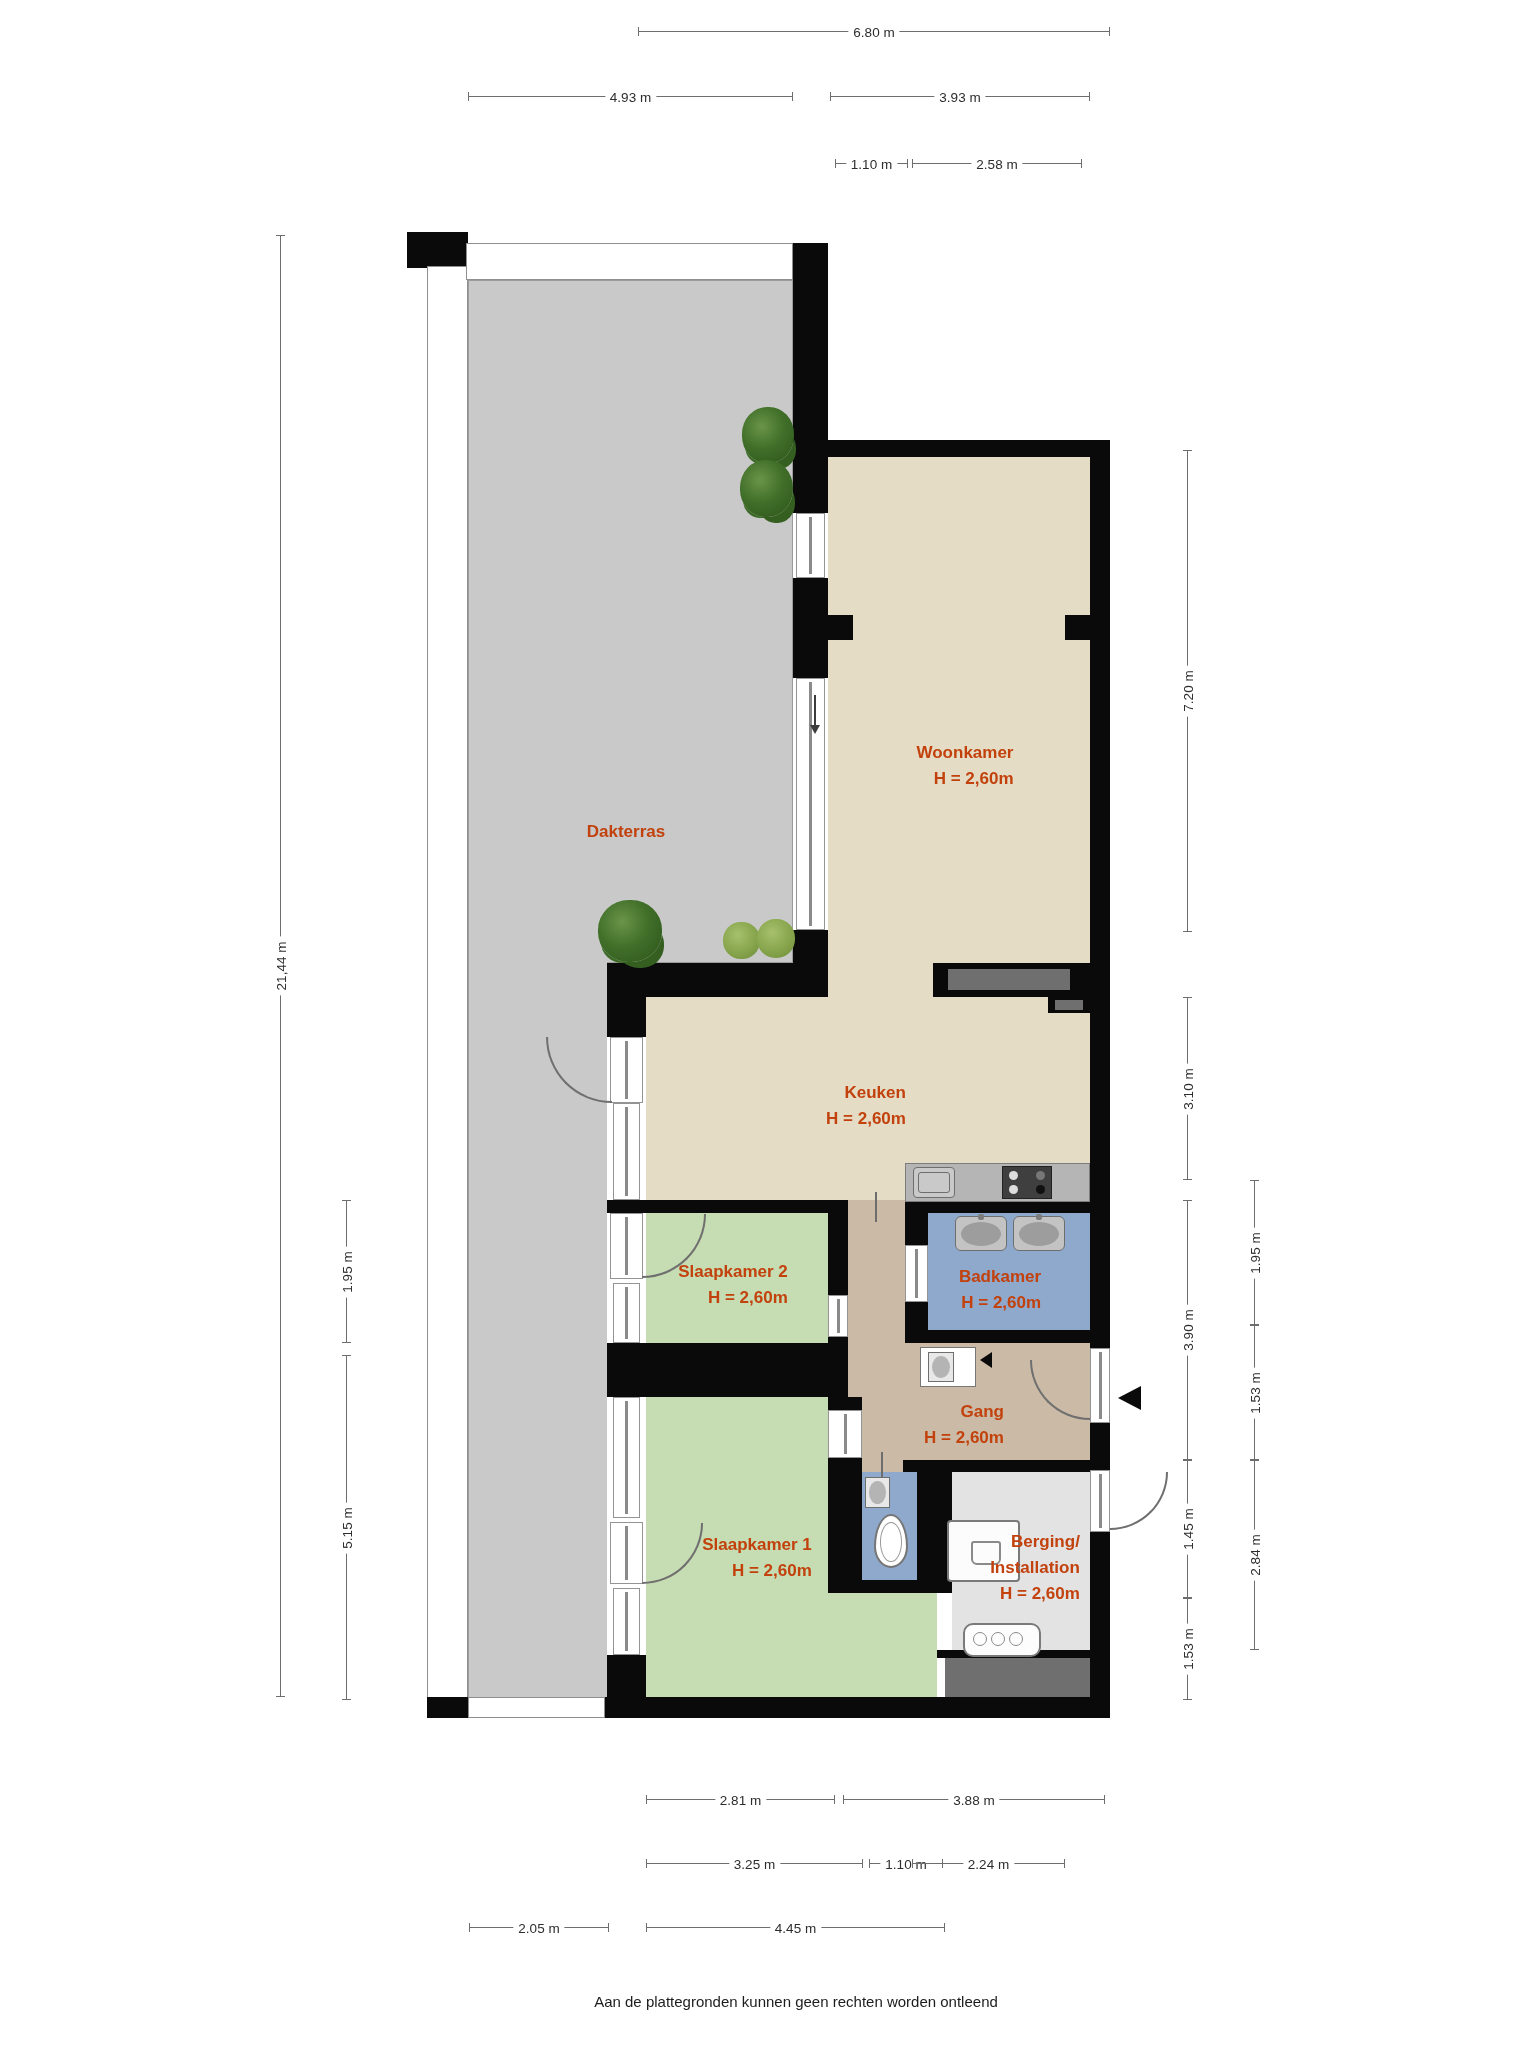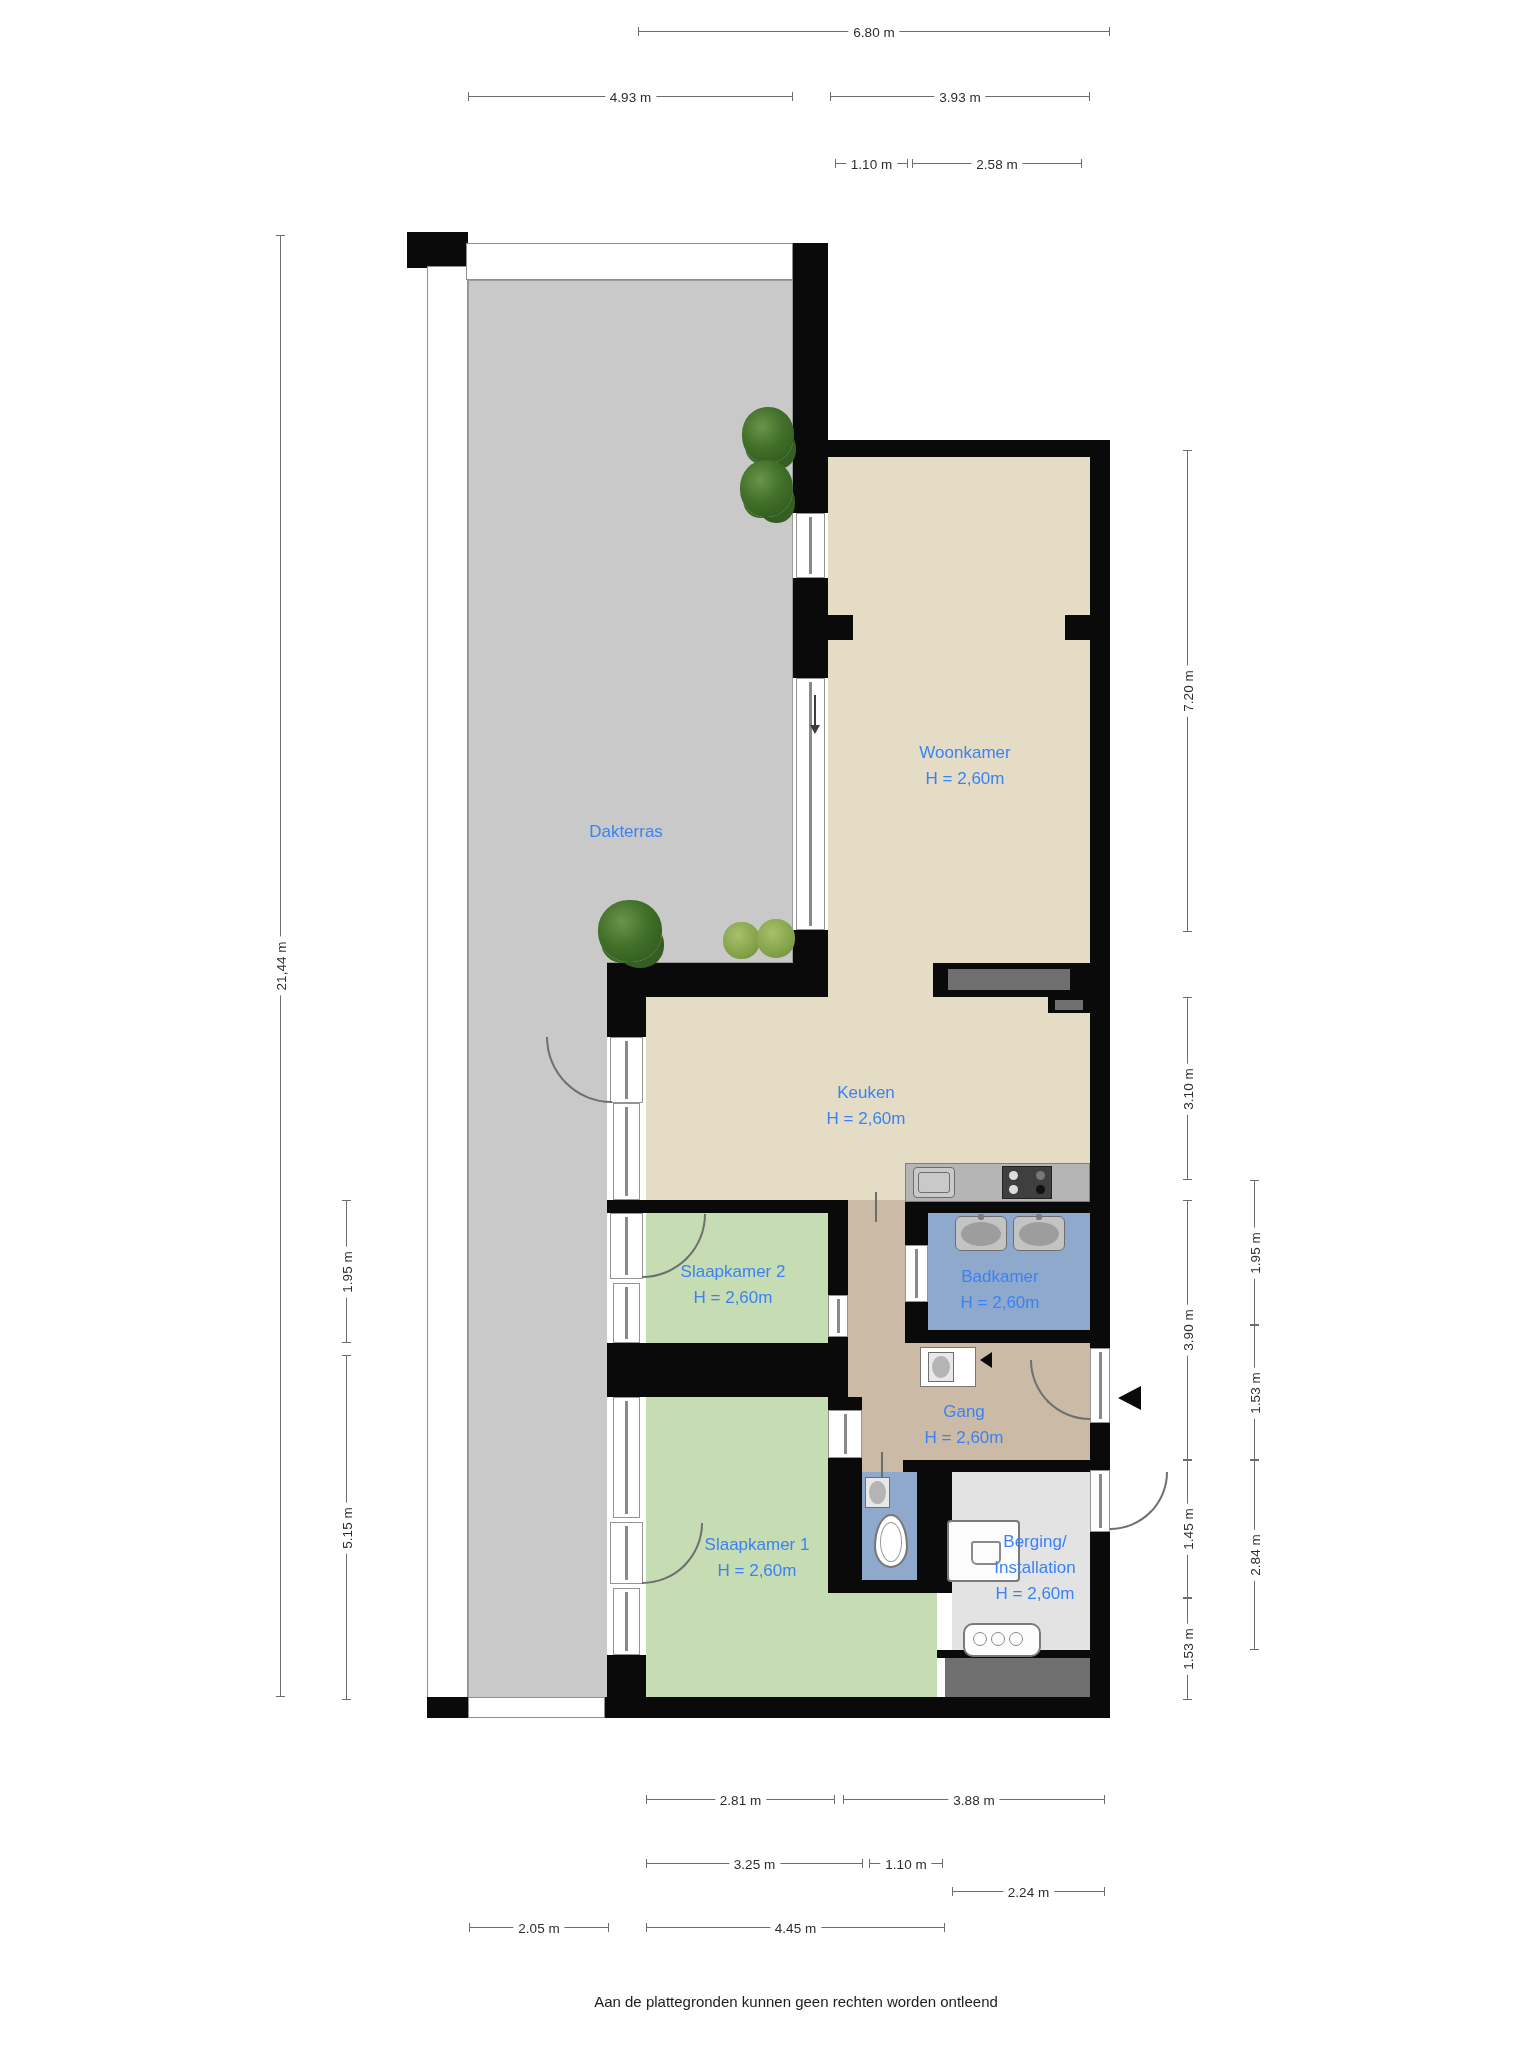--- a/index.html
+++ b/index.html
@@ -21,22 +21,22 @@
   .arc-bl{border-left:2px solid #6f6f6f;border-bottom:2px solid #6f6f6f;border-bottom-left-radius:100% 100%;}
   .arc-br{border-right:2px solid #6f6f6f;border-bottom:2px solid #6f6f6f;border-bottom-right-radius:100% 100%;}
   
   .inset{position:absolute;background:#6f6f6f;}
   
   .tree{position:absolute;border-radius:48%;}
   .tree-dark{background:radial-gradient(circle at 38% 35%, #6a9448 0%, #41702a 45%, #2c5319 100%);
              box-shadow:10px 14px 0 -8px #355f20, -6px 10px 0 -9px #3c6a26;}
   .tree-light{background:radial-gradient(circle at 40% 35%, #a7c06c 0%, #86a54c 55%, #6d8c39 100%);}
   
-  .room-label{position:absolute;transform:translate(-50%,-50%);text-align:center;
-              font-size:17px;line-height:26px;color:#3b82f6;white-space:nowrap;}
+  .room-label{position:absolute;transform:translate(-50%,-50%);text-align:right;
+              font-size:17px;line-height:26px;color:#c2410c;white-space:nowrap;font-weight:bold;}
   
   .dim{position:absolute;}
   .dim .ln{position:absolute;background:#6d6d6d;}
   .dim .tk{position:absolute;background:#6d6d6d;}
   .dim .lb{position:absolute;font-size:13.5px;color:#2d2d2d;background:#ffffff;
            padding:0 5px;white-space:nowrap;transform:translate(-50%,-50%);}
   .dim .lb.vert{transform:translate(-50%,-50%) rotate(-90deg);}
   
   .counter{position:absolute;background:#b5b5b5;border:1px solid #7d7d7d;box-sizing:border-box;}
   .sink{position:absolute;background:#c9c9c9;border:1px solid #6e6e6e;border-radius:4px;box-sizing:border-box;}
@@ -303,21 +303,21 @@
       <span class="tk" style="left:0;top:0;width:1px;height:9px;"></span>
       <span class="tk" style="left:216px;top:0;width:1px;height:9px;"></span>
       <span class="lb" style="left:108.5px;top:5px;">3.25 m</span>
     </div>
     <div class="dim" style="left: 869px; top: 1859px; width: 74px; height: 10px;">
       <span class="ln" style="left:0;top:4px;width:74px;height:1px;"></span>
       <span class="tk" style="left:0;top:0;width:1px;height:9px;"></span>
       <span class="tk" style="left:73px;top:0;width:1px;height:9px;"></span>
       <span class="lb" style="left:37px;top:5px;">1.10 m</span>
     </div>
-    <div class="dim" style="left: 952px; top: 1859px; width: 123px; height: 10px; margin-top: 28px;">
+    <div class="dim" style="left: 912px; top: 1859px; width: 123px; height: 10px;">
       <span class="ln" style="left:0;top:4px;width:153px;height:1px;"></span>
       <span class="tk" style="left:0;top:0;width:1px;height:9px;"></span>
       <span class="tk" style="left:152px;top:0;width:1px;height:9px;"></span>
       <span class="lb" style="left:76.5px;top:5px;">2.24 m</span>
     </div>
     <div class="dim" style="left: 469px; top: 1923px; width: 140px; height: 10px;">
       <span class="ln" style="left:0;top:4px;width:140px;height:1px;"></span>
       <span class="tk" style="left:0;top:0;width:1px;height:9px;"></span>
       <span class="tk" style="left:139px;top:0;width:1px;height:9px;"></span>
       <span class="lb" style="left:70px;top:5px;">2.05 m</span>

